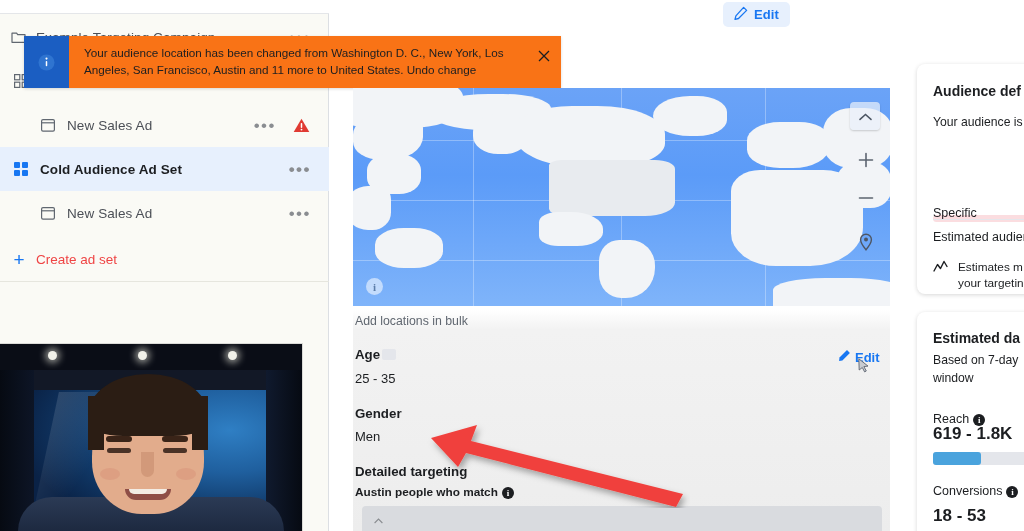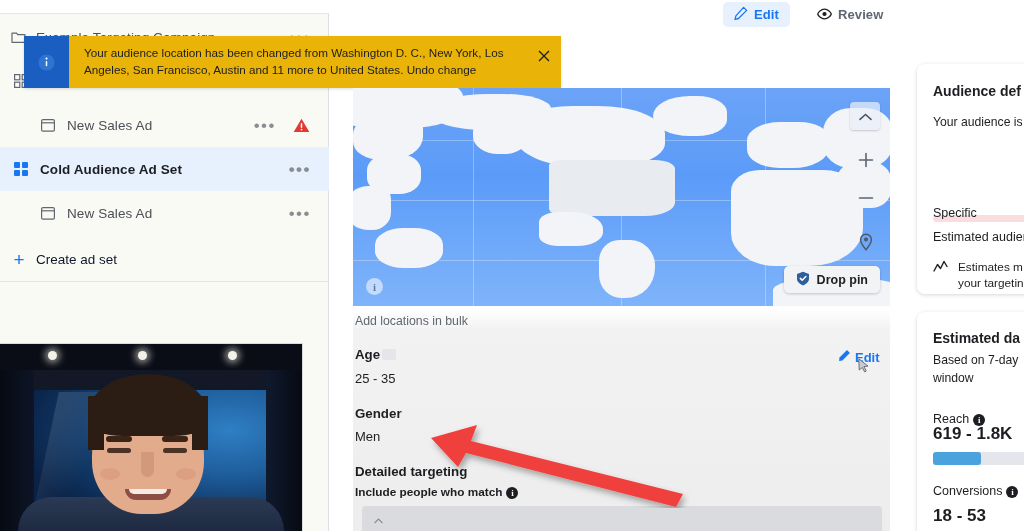--- a/index.html
+++ b/index.html
@@ -31,21 +31,21 @@
   .sb-dots {
     position:absolute; font-size:17px; color:#8a8d91; letter-spacing:1.5px; line-height:1;
     cursor:pointer; user-select:none;
   }
   .warn-tri { position:absolute; width:17px; height:15px; }
   .create-row {
     position: absolute; left: 0; top: 238px; width: 329px; height: 42px;
     display: flex; align-items: center; cursor: pointer;
   }
   .create-plus { font-size:19px; color:#1877f2; width:22px; text-align:center; line-height:1; font-weight:400;}
-  .create-label { font-size:13.5px; color:#0f172a; margin-left:6px; }
+  .create-label { font-size:13.5px; color:#ef4444; margin-left:6px; }
   .sb-divider { position:absolute; left:0; top:281px; width:329px; height:1px; background:#e6e6de;}
 
   
   .webcam {
     position: absolute; left: 0; top: 344px; width: 302px; height: 187px;
     overflow: hidden; background: #0b1020;
     box-shadow: 0 0 0 1px rgba(0,0,0,.12);
   }
   .cam-bg { position:absolute; inset:0;
     background:
@@ -94,21 +94,21 @@
     padding:0 11px; border-radius:5px; cursor:pointer; }
   .tab.active { background:#e7f0fd; }
   .tab-label { font-size:13px; font-weight:bold; color:#606770; letter-spacing:.1px; }
   .tab.active .tab-label { color:#1877f2; }
 
   .content-panel { position:absolute; left:24px; top:30px; width:537px; height:501px;
     background:linear-gradient(180deg,#ffffff 0%, #ffffff 280px, #f2f2f2 300px, #ededed 100%); }
 
   
   .banner { position:absolute; left:24px; top:36px; width:537px; height:52px;
-    background:#eab308; box-shadow:0 1px 3px rgba(0,0,0,.14); display:flex; }
+    background:#f97316; box-shadow:0 1px 3px rgba(0,0,0,.14); display:flex; }
   .banner-ico { width:45px; height:52px; background:#1b5ec2; display:flex; align-items:center; justify-content:center; flex:0 0 45px;}
   .banner-txt { flex:1; padding:9px 11px 0 15px; font-size:11.7px; color:#1c1e21; line-height:1.45; }
   .banner-undo { color:#1c1e21; }
   .banner-x { width:34px; display:flex; align-items:flex-start; justify-content:center; padding-top:14px; cursor:pointer;}
 
   
   .map { position:absolute; left:353px; top:88px; width:537px; height:218px; overflow:hidden;
     background:#5b9bf8; }
   .ocean { position:absolute; inset:0;
     background:linear-gradient(180deg,#6ba3f7 0%, #5b9bf8 40%, #7fb4fa 100%); }
@@ -282,29 +282,20 @@
   <div class="main">
     <div class="tabbar">
       <div class="tab active" style="left:394px;">
         <span>
           <svg width="14" height="14" viewBox="0 0 14 14">
               <path d="M9.6 1.4l3 3L4.5 12.5 1 13.4l.9-3.5z" fill="none" stroke="#1877f2" stroke-width="1.3" stroke-linejoin="round"></path>
             </svg>
         </span>
         <span class="tab-label">Edit</span>
       </div>
-      <div class="tab" style="left:477px;">
-        <span>
-          <svg width="15" height="12" viewBox="0 0 15 12">
-              <path d="M7.5 1.2C3.9 1.2 1.2 4.3.7 6c.5 1.7 3.2 4.8 6.8 4.8S13.8 7.7 14.3 6c-.5-1.7-3.2-4.8-6.8-4.8z" fill="none" stroke="#1c1e21" stroke-width="1.25"></path>
-              <circle cx="7.5" cy="6" r="2.1" fill="#1c1e21"></circle>
-            </svg>
-        </span>
-        <span class="tab-label">Review</span>
-      </div>
     </div>
 
     <div class="content-panel"></div>
   </div>
 
   <div class="banner">
     <div class="banner-ico">
       <svg width="17" height="17" viewBox="0 0 17 17">
           <circle cx="8.5" cy="8.5" r="8" fill="#2f74d0"></circle>
           <rect x="7.75" y="7" width="1.5" height="5.2" rx=".7" fill="#fff"></rect>
@@ -369,29 +360,20 @@
           <path d="M1.5 8h13" stroke="#5c6470" stroke-width="1.6" stroke-linecap="round"></path>
         </svg>
     </div>
     <div class="mapbtn m-loc">
       <svg width="18" height="20" viewBox="0 0 18 20">
         <path d="M9 2.2c-3 0-5.4 2.4-5.4 5.4 0 3.9 5.4 10.2 5.4 10.2s5.4-6.3 5.4-10.2c0-3-2.4-5.4-5.4-5.4z" fill="none" stroke="#4e5663" stroke-width="1.4"></path>
         <circle cx="9" cy="7.5" r="2" fill="#4e5663"></circle>
       </svg>
     </div>
 
-    <div class="droppin">
-      <span>
-        <svg width="14" height="15" viewBox="0 0 14 15">
-            <path d="M7 .8 13 3v5c0 4-6 6.4-6 6.4S1 12 1 8V3z" fill="#2f5e9e"></path>
-            <path d="M4.3 7.4 6.2 9.3 9.9 5.5" fill="none" stroke="#fff" stroke-width="1.5" stroke-linecap="round" stroke-linejoin="round"></path>
-          </svg>
-      </span>
-      <span>Drop pin</span>
-    </div>
 
     <div class="map-info">i</div>
   </div>
 
   <div class="bulk">Add locations in bulk</div>
 
   <div class="fld-label" style="left:355px; top:347px;">Age</div>
   <div class="age-badge"></div>
   <div class="fld-value" style="left:355px; top:371px;">25 - 35</div>
 
@@ -407,21 +389,21 @@
     <svg width="11" height="15" viewBox="0 0 11 15">
         <path d="M.8.8 10 8.1 5.9 8.6 8.3 13 6.6 13.9 4.3 9.5 1.2 12z" fill="#c9ccd1" stroke="#5d6470" stroke-width=".9" stroke-linejoin="round"></path>
       </svg>
   </span>
 
   <div class="fld-label" style="left:355px; top:406px;">Gender</div>
   <div class="fld-value" style="left:355px; top:429px;">Men</div>
 
   <div class="fld-label" style="left:355px; top:464px;">Detailed targeting</div>
   <div class="fld-sub" style="left:355px; top:485px;">
-    <span>Include people who match</span><span class="info-dot">i</span>
+    <span>Austin people who match</span><span class="info-dot">i</span>
   </div>
 
   <div class="interests-row">
     <span>
       <svg width="9" height="6" viewBox="0 0 9 6">
           <path d="M.6 5 4.5 1 8.4 5" fill="none" stroke="#8a8d91" stroke-width="1.1"></path>
         </svg>
     </span>
   </div>
 

